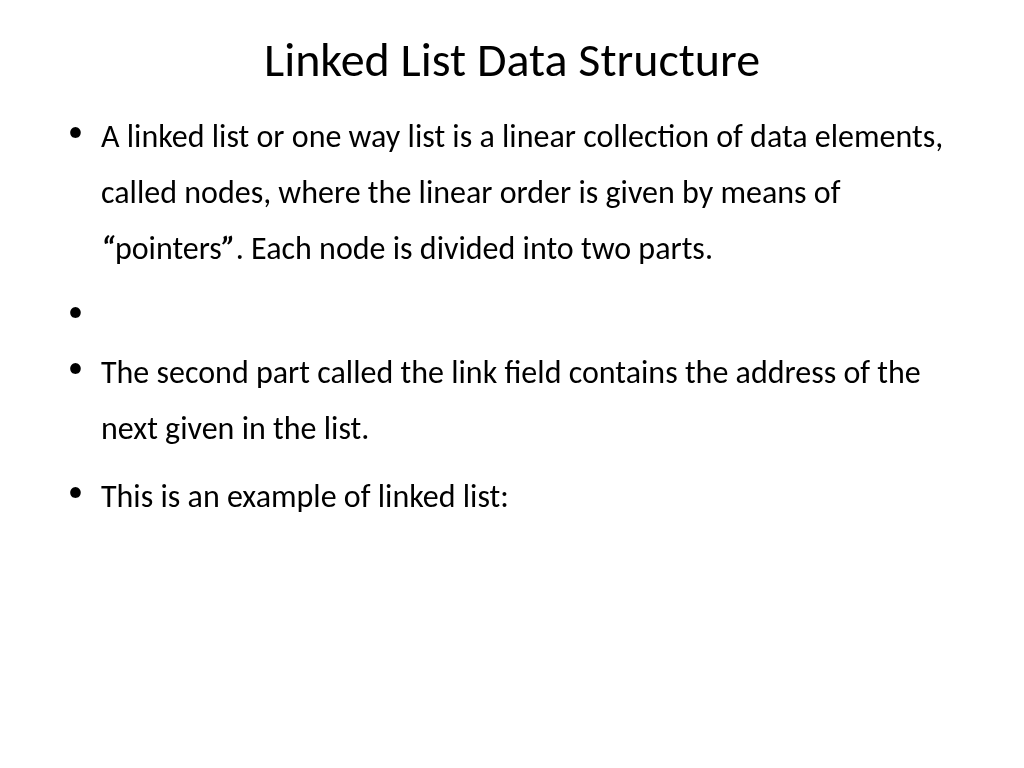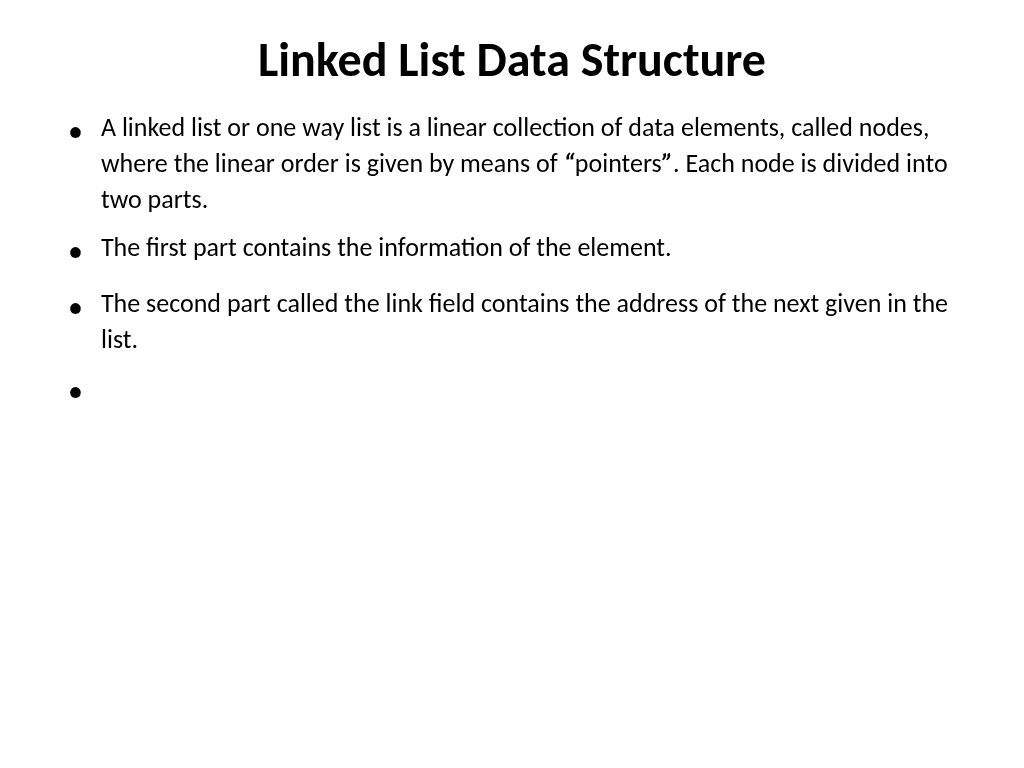--- a/index.html
+++ b/index.html
@@ -12,41 +12,41 @@
     height: 768px;
     background: #ffffff;
     font-family: Calibri, "Segoe UI", Arial, sans-serif;
     color: #000000;
     padding: 30px 50px 30px 50px;
     overflow: hidden;
   }
   .title {
     text-align: center;
     font-size: 48px;
-    font-weight: 700;
+    font-weight: 400;
     margin-bottom: 20px;
     letter-spacing: 0px;
   }
   .content {
     padding-left: 18px;
   }
   .bullet-item {
     display: flex;
     align-items: flex-start;
     margin-bottom: 12px;
   }
   .bullet {
     font-size: 30px;
     line-height: 44px;
     margin-right: 18px;
     flex-shrink: 0;
   }
   .text {
-    font-size: 26px;
-    line-height: 36px;
+    font-size: 32px;
+    line-height: 56px;
     font-weight: 400;
   }
   .italic-quote {
     font-style: italic;
     font-weight: 600;
   }
 </style>
 </head>
 <body>
 
@@ -54,25 +54,25 @@
 
 <div class="content">
 
   <div class="bullet-item">
     <span class="bullet">•</span>
     <span class="text"><span>A linked list or one way list is a linear collection of data elements, called nodes, where the linear order is given by means of </span><span class="italic-quote">“</span><span>pointers</span><span class="italic-quote">”</span><span>. Each node is divided into two parts.</span></span>
   </div>
 
   <div class="bullet-item">
     <span class="bullet">•</span>
-    <span class="text">The first part contains the information of the element.</span>
   </div>
 
   <div class="bullet-item">
     <span class="bullet">•</span>
     <span class="text">The second part called the link field contains the address of the next given in the list.</span>
   </div>
 
   <div class="bullet-item">
     <span class="bullet">•</span>
+    <span class="text">This is an example of linked list:</span>
   </div>
 
 </div>
 
 </body></html>

